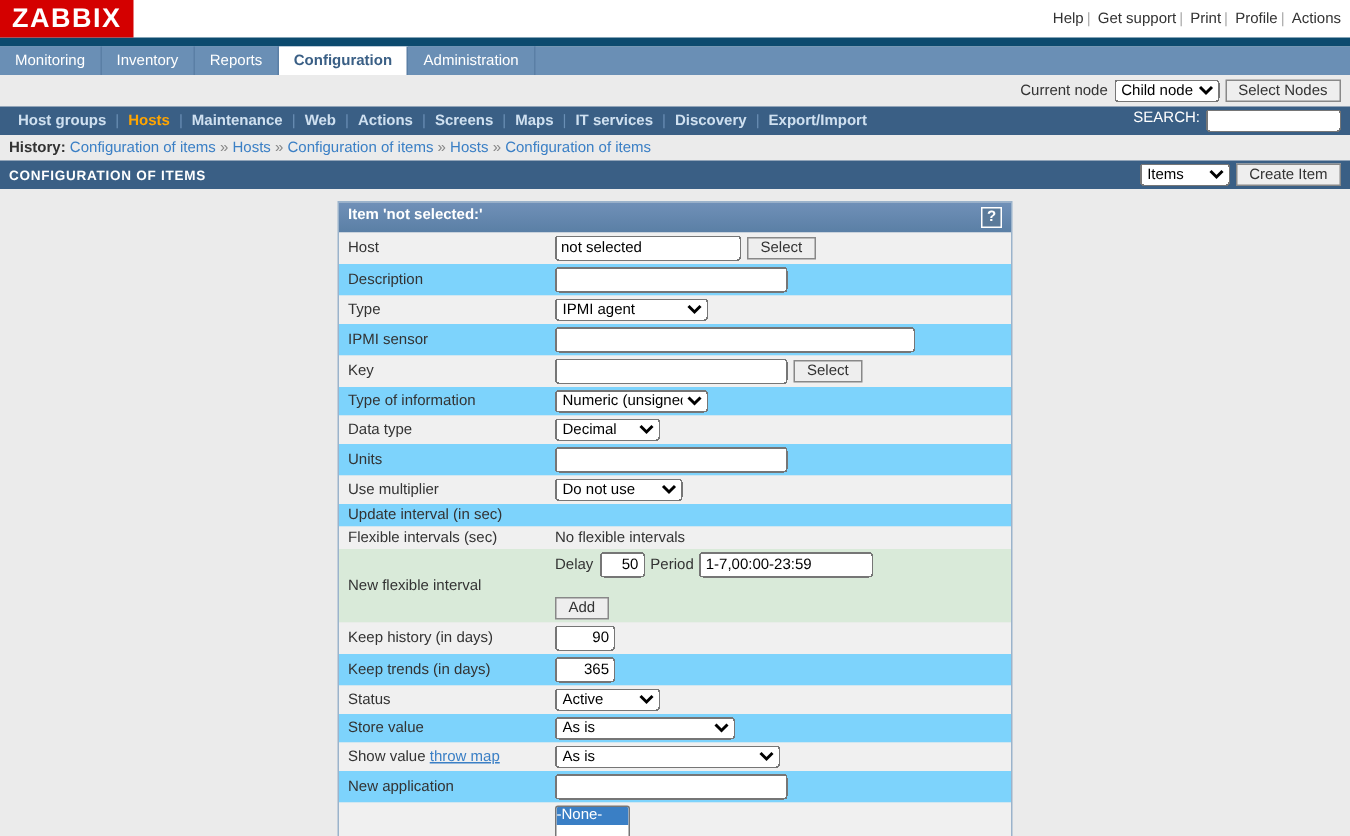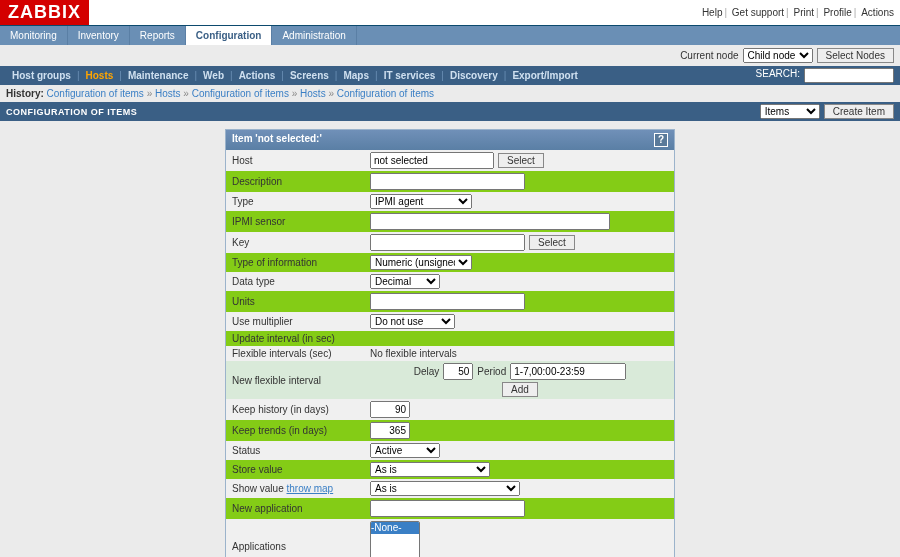--- a/index.html
+++ b/index.html
@@ -1,18 +1,18 @@
 <!DOCTYPE html>
 <html><head>
 <meta charset="utf-8">
 <style>
 *{margin:0;padding:0;box-sizing:border-box}
 body{font-family:Verdana,Arial,sans-serif;font-size:10px;background:#ebebeb;width:900px}
 .logo{background:#d40000;color:#fff;font-size:18px;font-weight:bold;padding:2px 8px;display:inline-block;letter-spacing:1px}
-.topbar{background:#fff;display:flex;justify-content:space-between;align-items:center;border-bottom:1px solid #0c4a6e}
+.topbar{background:#fff;display:flex;justify-content:space-between;align-items:center;border-bottom:6px solid #0c4a6e}
 .toplinks{font-size:10px;color:#333;padding-right:4px}
 .toplinks a{color:#333;text-decoration:none;padding:0 2px}
 .toplinks span{color:#aaa}
 .menu1{background:#6a8fb5;display:flex}
 .menu1 a{color:#fff;font-size:10px;padding:4px 10px;text-decoration:none;background:#6a8fb5;border-right:1px solid #5a7fa5}
 .menu1 a.active{background:#fff;color:#3a5f85;font-weight:bold}
 .nodebar{background:#ebebeb;display:flex;justify-content:flex-end;align-items:center;padding:3px 6px;gap:4px}
 .nodebar span{font-size:10px;color:#333}
 .menu2{background:#3a5f85;display:flex;align-items:center;padding:0 6px}
 .menu2 a{color:#cfe0f0;font-size:10px;font-weight:bold;padding:4px 6px;text-decoration:none}
@@ -25,21 +25,21 @@
 .history .arrow{color:#888}
 .titlebar{background:#3a5f85;display:flex;justify-content:space-between;align-items:center;padding:2px 6px}
 .titlebar .ttl{color:#fff;font-size:9px;font-weight:bold;letter-spacing:0.5px}
 .titlebar .right{display:flex;gap:4px;align-items:center}
 select{font-size:10px;font-family:Liberation Sans, sans-serif}
 .btn{background:#eee;border:1px solid #888;color:#333;font-size:10px;padding:1px 8px;cursor:pointer}
 .main{padding:8px;display:flex;flex-direction:column;align-items:center}
 .panel{width:450px;border:1px solid #9bb3cb}
 .panel-hdr{background:linear-gradient(#7090b8,#5a7fa5);color:#fff;font-size:10px;font-weight:bold;padding:3px 6px;display:flex;justify-content:space-between}
 .help-icon{background:#5a7a9a;color:#fff;width:14px;height:14px;text-align:center;border:1px solid #fff;font-weight:bold;cursor:pointer}
-.form-row{display:flex;align-items:center;padding:2px 4px;background:#84cc16;border-bottom:0}
+.form-row{display:flex;align-items:center;padding:2px 4px;background:#7dd3fc;border-bottom:0}
 .form-row.odd{background:#f0f0f0}
 .form-row.hl{background:#d9ead9}
 .form-lbl{width:140px;color:#333;font-size:10px;padding-left:2px}
 .form-val{flex:1;display:flex;align-items:center;gap:4px;font-size:10px;color:#333}
 .form-val input[type=text]{font-size:10px;padding:1px 2px}
 .inp-lg{width:155px}
 .inp-xl{width:240px}
 .inp-sm{width:40px;text-align:right}
 .readonly{color:#333;font-size:10px}
 .listbox{width:120px;height:50px;font-size:10px}
@@ -184,21 +184,21 @@
       <div class="form-lbl">Update interval (in sec)</div>
     </div>
     <div class="form-row odd">
       <div class="form-lbl">Flexible intervals (sec)</div>
       <div class="form-val">
           <span class="readonly">No flexible intervals</span>
         </div>
     </div>
     <div class="form-row hl">
       <div class="form-lbl">New flexible interval</div>
-      <div class="form-val" style="flex-direction:column;align-items:center;gap:2px">
+      <div class="form-val" style="flex-direction:column;align-items:flex-start;gap:13px">
         <div style="display:flex;gap:4px;align-items:center">
           <span>Delay</span>
           <input type="text" class="inp-sm" style="width: 30px;" value="50">
           <span>Period</span>
           <input type="text" style="width: 116px;" value="1-7,00:00-23:59">
         </div>
         <button class="btn">Add</button>
       </div>
     </div>
     <div class="form-row odd">

